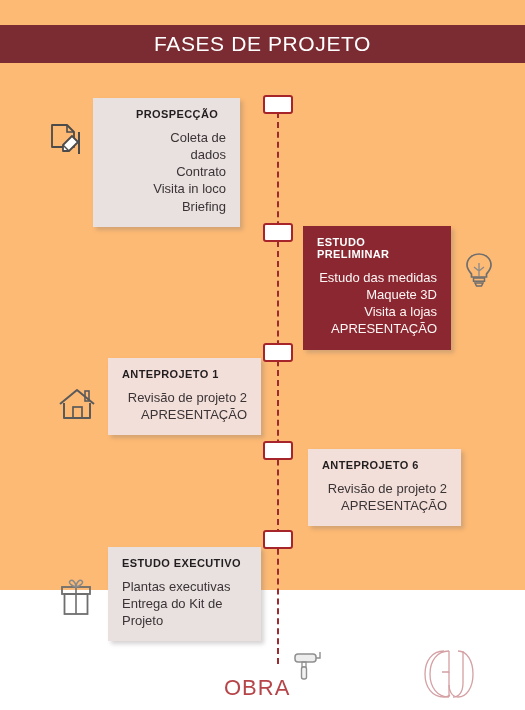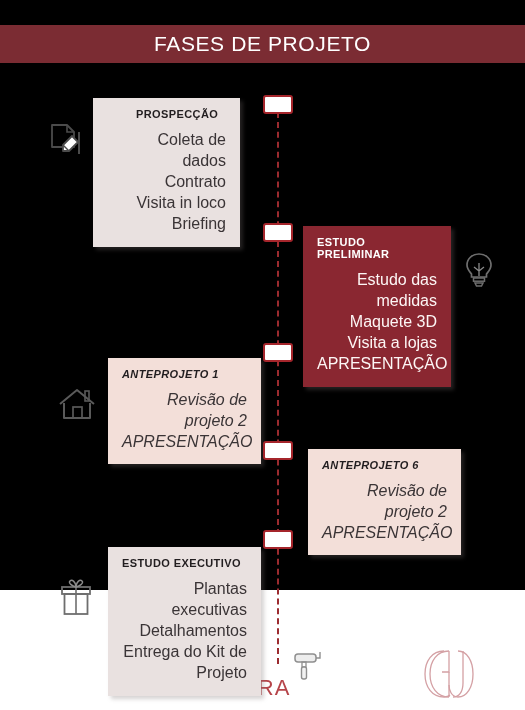--- a/index.html
+++ b/index.html
@@ -9,21 +9,21 @@
     height: 710px;
     background: #ffffff;
     font-family: "Liberation Sans", sans-serif;
     overflow: hidden;
   }
 
   #page {
     position: relative;
     width: 525px;
     height: 590px;
-    background: #000000;
+    background: #fdba74;
   }
 
   
   .header-bar {
     position: absolute;
     left: 0;
     top: 25px;
     width: 525px;
     height: 38px;
     background: #7B2C33;
@@ -68,36 +68,36 @@
   }
   .card-title {
     font-size: 11px;
     font-weight: bold;
     letter-spacing: 0.4px;
     margin-bottom: 9px;
     font-family: "Liberation Sans", sans-serif;
   }
   .card-items {
     list-style: none;
-    font-size: 16px;
+    font-size: 13px;
     line-height: 1.32;
     font-family: "Liberation Sans", sans-serif;
   }
 
   .card.tone-gray      { background: #E9E1E0; color: #3A3436; }
   .card.tone-gray .card-title { color: #221E20; }
 
-  .card.tone-pink      { background: #F3DFD9; color: #3A3436; font-style: italic; }
+  .card.tone-pink      { background: #F3DFD9; color: #3A3436; }
   .card.tone-pink .card-title { color: #221E20; }
 
   .card.tone-dark      { background: #8A2731; color: #FDF6F5; }
   .card.tone-dark .card-title { color: #ffffff; }
 
   .align-right .card-items { text-align: right; }
-  .align-left  .card-items { text-align: right; margin-top: 7px; }
+  .align-left  .card-items { text-align: left; margin-top: 7px; }
 
   
   .side-icon {
     position: absolute;
     z-index: 3;
   }
 
   
   .obra-label {
     position: absolute;
@@ -196,21 +196,20 @@
       <rect x="7.5" y="18" width="23" height="20" fill="none" stroke="#6E6E6E" stroke-width="1.8"></rect>
       <path d="M19 11 L19 38" stroke="#6E6E6E" stroke-width="1.6"></path>
       <path d="M19 11 C19 6 15 3 13 5 C11 7 15 10 19 11 Z" fill="none" stroke="#8A8A8A" stroke-width="1.5"></path>
       <path d="M19 11 C19 6 23 3 25 5 C27 7 23 10 19 11 Z" fill="none" stroke="#8A8A8A" stroke-width="1.5"></path>
     </svg>
   </div>
   <div class="card tone-gray align-left" style="left:108px; top:547px; width:153px;">
     <div class="card-title">ESTUDO EXECUTIVO</div>
     <ul class="card-items">
       <li>Plantas executivas</li>
-      <li>Detalhamentos</li>
       <li>Entrega do Kit de Projeto</li>
     </ul>
   </div>
 
   <div class="obra-label">OBRA</div>
 
   <div class="roller-icon">
     <svg width="32" height="38" viewBox="0 0 32 38">
       <rect x="4" y="6" width="21" height="8" rx="3" fill="#EDEDED" stroke="#8F8F8F" stroke-width="1.5"></rect>
       <path d="M25 10 L29 10 L29 4" fill="none" stroke="#8F8F8F" stroke-width="1.4"></path>

